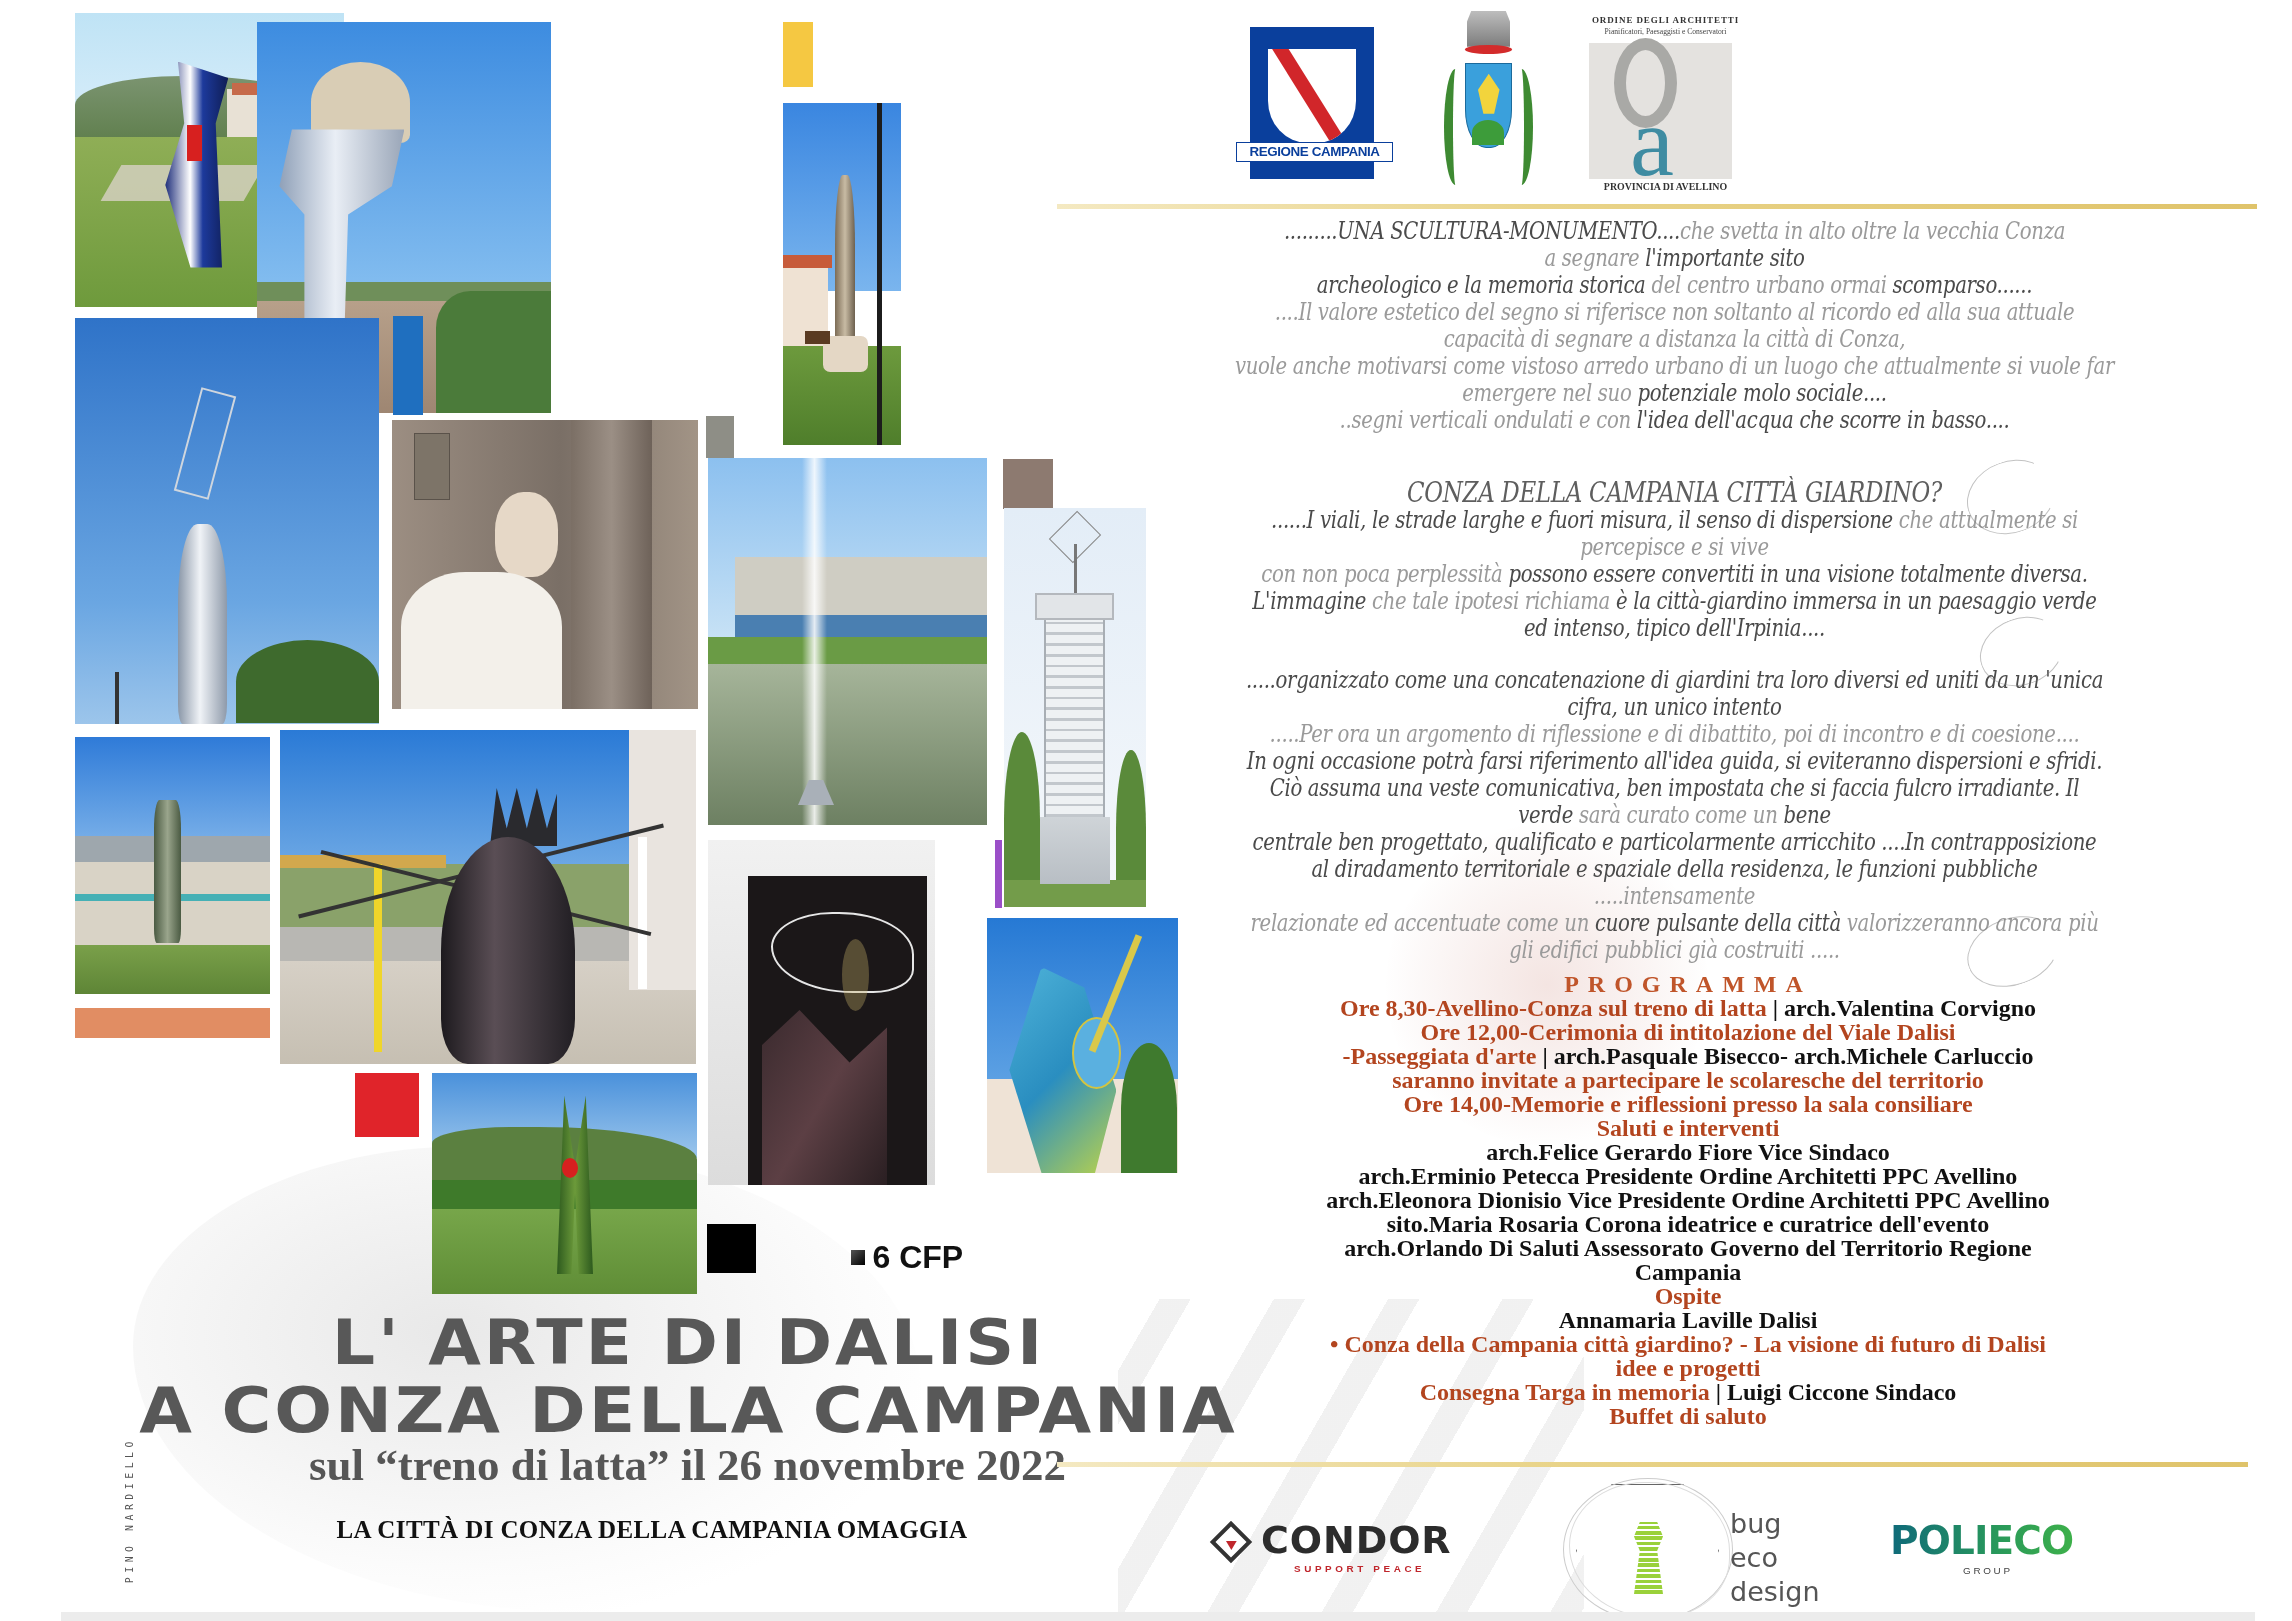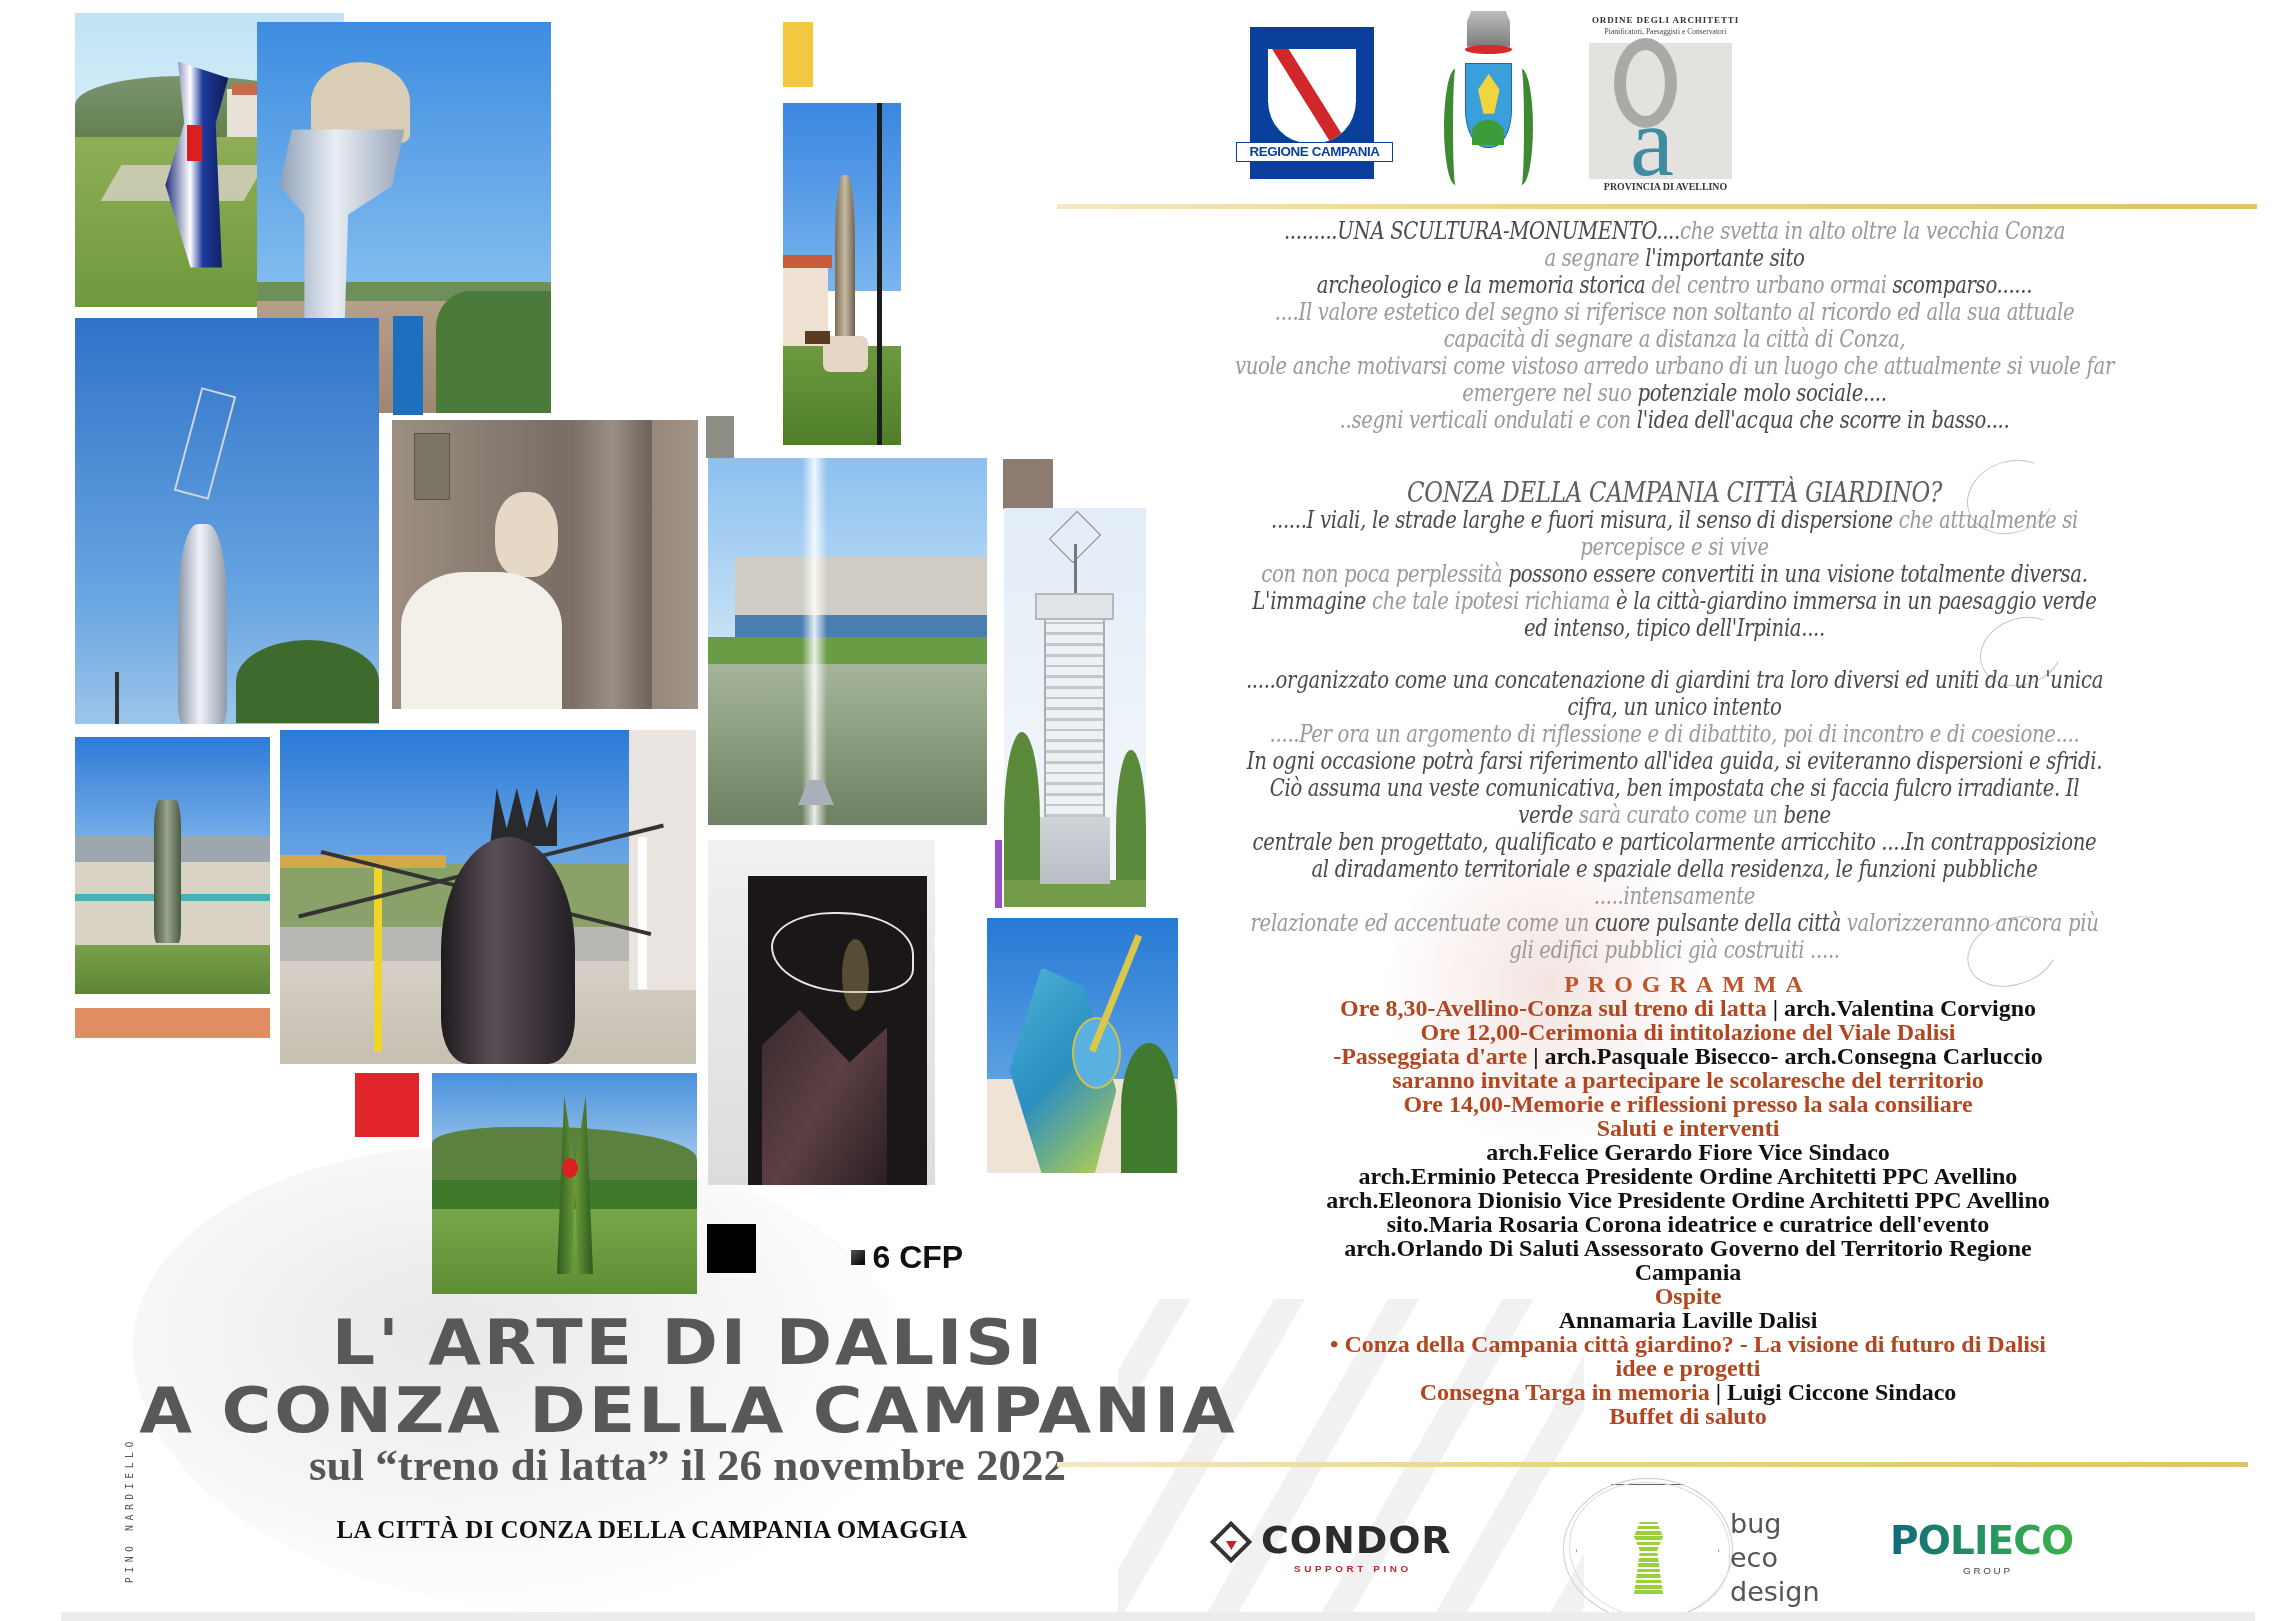--- a/index.html
+++ b/index.html
@@ -271,21 +271,21 @@
 
 <div class="sign" style="left:1966px;top:461px;width:90px;height:72px;transform:rotate(-20deg);"></div>
 <div class="sign" style="left:1979px;top:618px;width:85px;height:67px;transform:rotate(-20deg);"></div>
 <div class="sign" style="left:1966px;top:918px;width:94px;height:67px;transform:rotate(-20deg);"></div>
 
 <div class="prog" style="top:972px;">
   <div class="title">PROGRAMMA</div>
   <div id="prog-lines">
       <div><span class="or">Ore 8,30-Avellino-Conza sul treno di latta</span><span class="bk"> | arch.Valentina Corvigno</span></div>
       <div><span class="or">Ore 12,00-Cerimonia di intitolazione del Viale Dalisi</span></div>
-      <div><span class="or">-Passeggiata d'arte</span><span class="bk"> | arch.Pasquale Bisecco- arch.Consegna Carluccio</span></div>
+      <div><span class="or">-Passeggiata d'arte</span><span class="bk"> | arch.Pasquale Bisecco- arch.Michele Carluccio</span></div>
       <div><span class="or">saranno invitate a partecipare le scolaresche del territorio</span></div>
       <div><span class="or">Ore 14,00-Memorie e riflessioni presso la sala consiliare</span></div>
       <div><span class="or">Saluti e interventi</span></div>
       <div><span class="bk">arch.Felice Gerardo Fiore  Vice Sindaco</span></div>
       <div><span class="bk">arch.Erminio Petecca   Presidente Ordine Architetti PPC Avellino</span></div>
       <div><span class="bk">arch.Eleonora Dionisio   Vice Presidente Ordine Architetti PPC Avellino</span></div>
       <div><span class="bk">sito.Maria Rosaria Corona   ideatrice e curatrice dell'evento</span></div>
       <div><span class="bk">arch.Orlando Di Saluti    Assessorato Governo del Territorio  Regione</span></div>
       <div><span class="bk">Campania</span></div>
       <div><span class="or">Ospite</span></div>
@@ -296,21 +296,21 @@
       <div><span class="or">Buffet di saluto</span></div>
     </div>
 </div>
 
 <div class="gold-line" style="top:1462px;width:1191px;"></div>
 
 <div class="sponsor" style="left:1209px;top:1518px;width:251px;height:63px;">
   <div style="position:absolute;left:7.2px;top:9px;width:30px;height:30px;border:4.5px solid #333;transform:rotate(45deg);"></div>
   <div style="position:absolute;left:17px;top:23px;width:10.7px;height:9px;background:#c0262c;clip-path:polygon(0 0,100% 0,50% 100%);"></div>
   <div style="position:absolute;left:52px;top:0;font-family:'DejaVu Sans',sans-serif;font-weight:bold;font-size:38px;color:#2c2c2c;letter-spacing:0.9px;">CONDOR</div>
-  <div style="position:absolute;left:85px;top:45px;font-family:'Liberation Sans',sans-serif;font-size:9.9px;font-weight:bold;letter-spacing:3.6px;color:#c0262c;">SUPPORT PINO</div>
+  <div style="position:absolute;left:85px;top:45px;font-family:'Liberation Sans',sans-serif;font-size:9.9px;font-weight:bold;letter-spacing:3.6px;color:#c0262c;">SUPPORT PEACE</div>
 </div>
 
 <div class="sponsor" style="left:1558px;top:1473px;width:260px;height:148px;">
   <div style="position:absolute;left:18px;top:10.7px;width:143px;height:134px;border:1.8px solid #666;clip-path:polygon(25% 0,75% 0,100% 50%,75% 100%,25% 100%,0 50%);background:rgba(0,0,0,0);"></div>
   <div style="position:absolute;left:4.5px;top:4.5px;width:170px;height:143px;border:0.9px solid #ccc;border-radius:50%;"></div>
   <div style="position:absolute;left:10.7px;top:9px;width:161px;height:136px;border:0.9px solid #ddd;border-radius:48% 52% 45% 55%;"></div>
   <div style="position:absolute;left:76px;top:49px;width:29px;height:72px;background:repeating-linear-gradient(0deg,#9ad13a 0 3.6px,#fff 3.6px 5.4px);clip-path:polygon(20% 0,80% 0,100% 20%,80% 40%,100% 100%,0 100%,20% 40%,0 20%);"></div>
   <div style="position:absolute;left:172px;top:36px;font-family:'DejaVu Sans',sans-serif;font-size:27px;color:#555;line-height:29px;">bug</div>
   <div style="position:absolute;left:172px;top:70px;font-family:'DejaVu Sans',sans-serif;font-size:27px;color:#555;line-height:29px;">eco</div>
   <div style="position:absolute;left:172px;top:104px;font-family:'DejaVu Sans',sans-serif;font-size:27px;color:#555;line-height:29px;">design</div>

